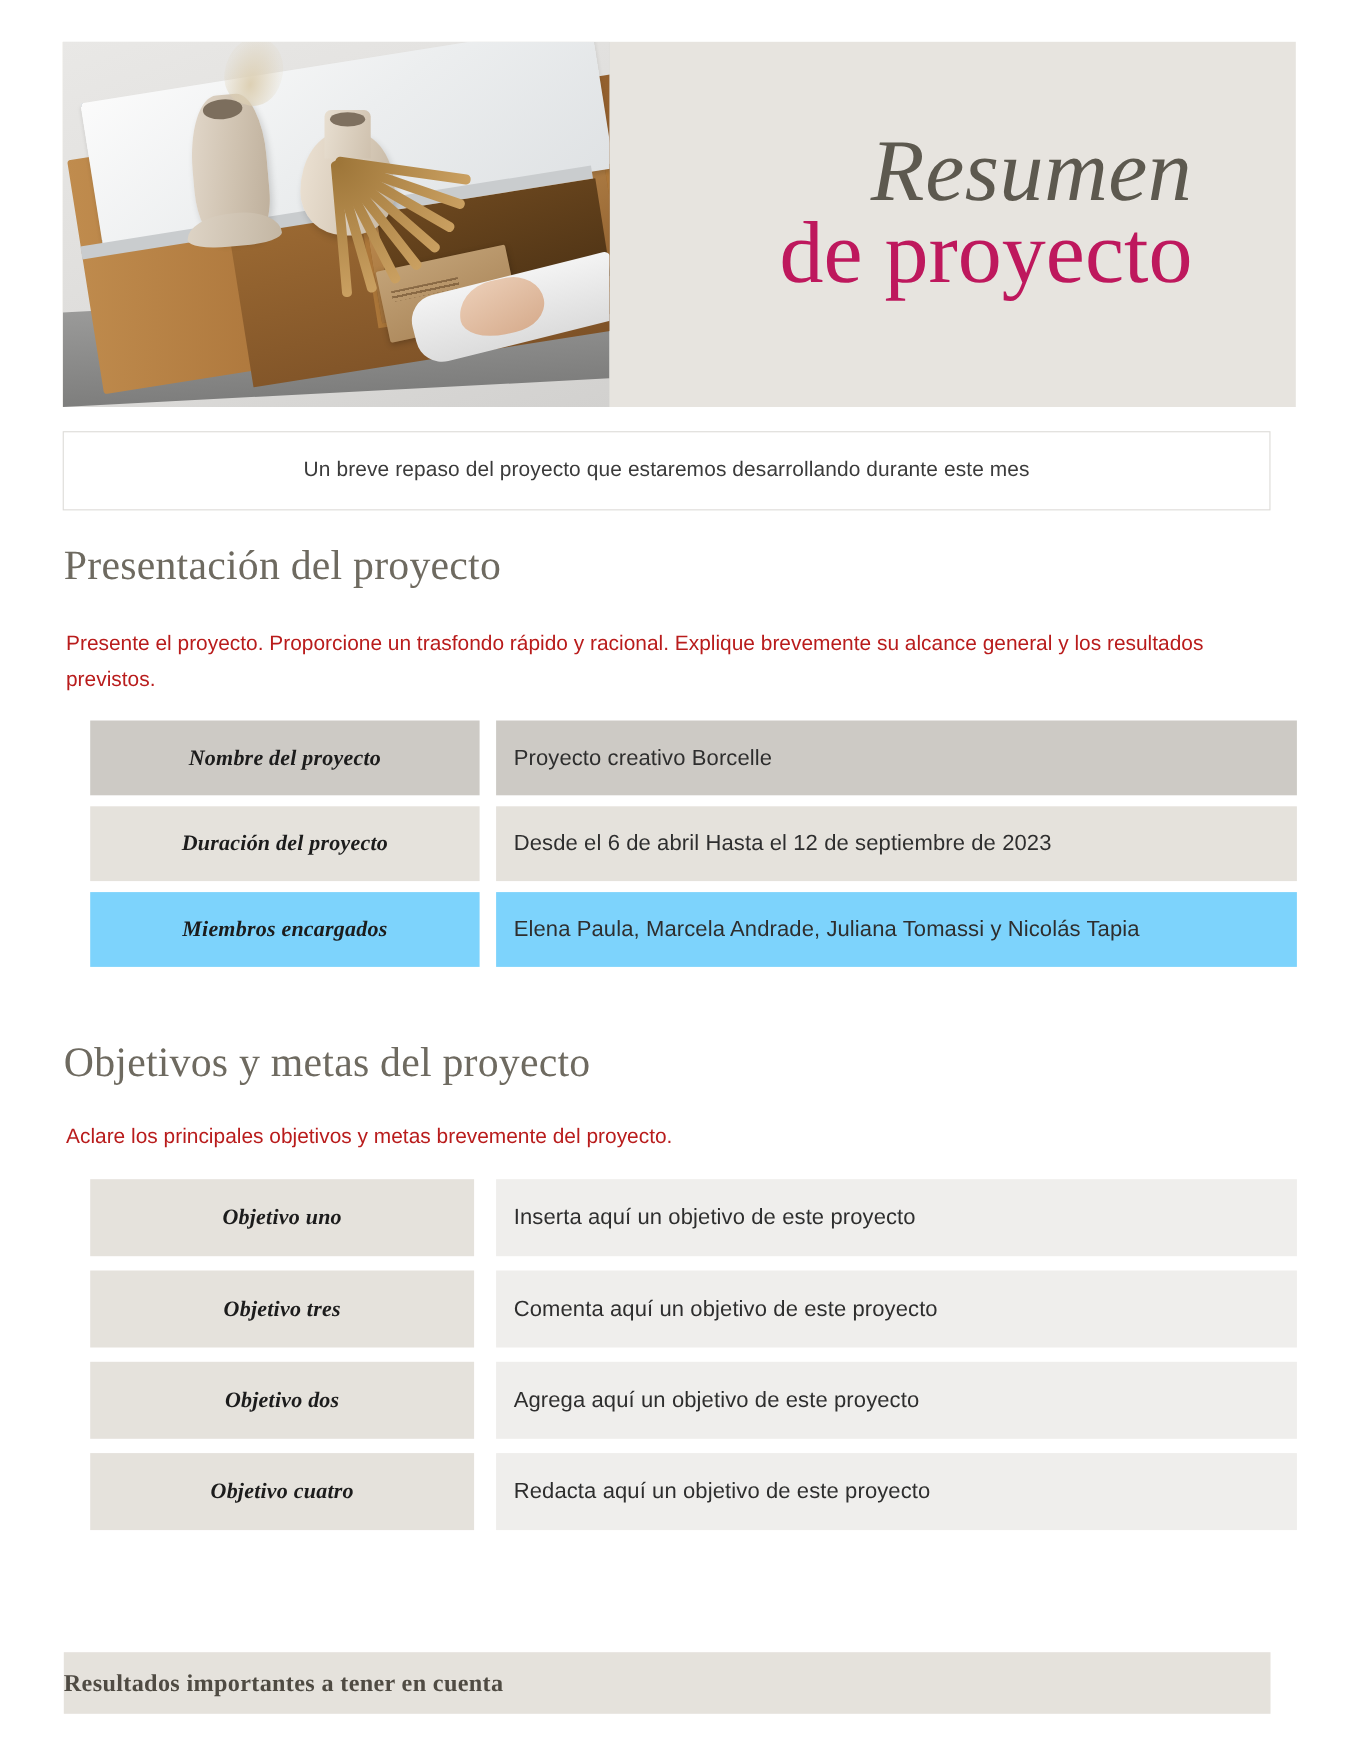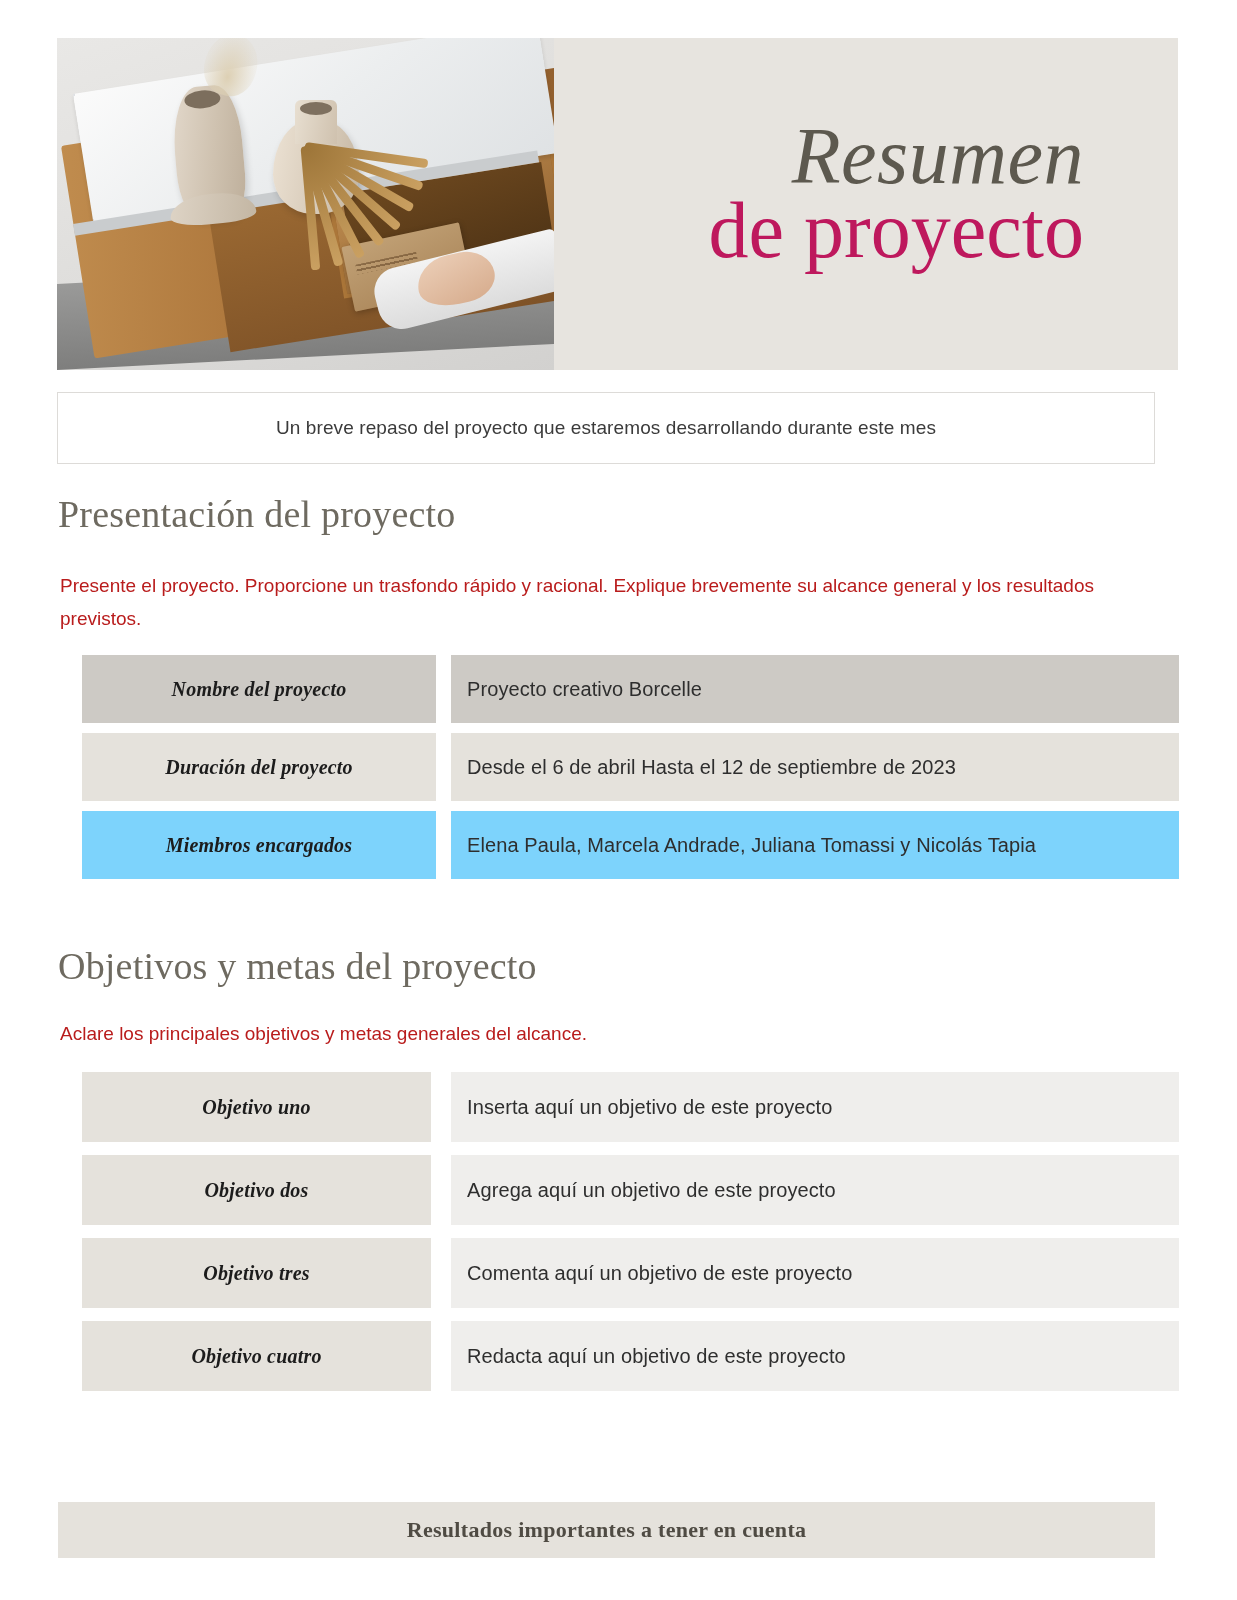--- a/index.html
+++ b/index.html
@@ -369,21 +369,21 @@
   
   .footer-bar {
     position: absolute;
     left: 58px;
     top: 1502px;
     width: 1097px;
     height: 56px;
     background: #e5e2dc;
     display: flex;
     align-items: center;
-    justify-content: center;
+    justify-content: flex-start;
   }
   .footer-text {
     font-family: "Liberation Serif", "DejaVu Serif", serif;
     font-weight: bold;
     font-size: 22px;
     color: #4f4b43;
     letter-spacing: 0.3px;
   }
 </style>
 </head>
@@ -444,34 +444,34 @@
       <div class="tlabel">Duración del proyecto</div>
       <div class="tvalue">Desde el 6 de abril Hasta el 12 de septiembre de 2023</div>
     </div>
     <div class="trow shade-3">
       <div class="tlabel">Miembros encargados</div>
       <div class="tvalue">Elena Paula, Marcela Andrade, Juliana Tomassi y Nicolás Tapia</div>
     </div>
   </div>
 
   <div class="section-heading" id="sec2-heading">Objetivos y metas del proyecto</div>
-  <div class="section-para" id="sec2-para">Aclare los principales objetivos y metas generales del alcance.</div>
+  <div class="section-para" id="sec2-para">Aclare los principales objetivos y metas brevemente del proyecto.</div>
 
   <div class="table" id="table-objetivos">
     <div class="trow shade-obj">
       <div class="tlabel">Objetivo uno</div>
       <div class="tvalue">Inserta aquí un objetivo de este proyecto</div>
     </div>
     <div class="trow shade-obj">
+      <div class="tlabel">Objetivo tres</div>
+      <div class="tvalue">Comenta aquí un objetivo de este proyecto</div>
+    </div>
+    <div class="trow shade-obj">
       <div class="tlabel">Objetivo dos</div>
       <div class="tvalue">Agrega aquí un objetivo de este proyecto</div>
-    </div>
-    <div class="trow shade-obj">
-      <div class="tlabel">Objetivo tres</div>
-      <div class="tvalue">Comenta aquí un objetivo de este proyecto</div>
     </div>
     <div class="trow shade-obj">
       <div class="tlabel">Objetivo cuatro</div>
       <div class="tvalue">Redacta aquí un objetivo de este proyecto</div>
     </div>
   </div>
 
   <div class="footer-bar">
     <div class="footer-text">Resultados importantes a tener en cuenta</div>
   </div>

